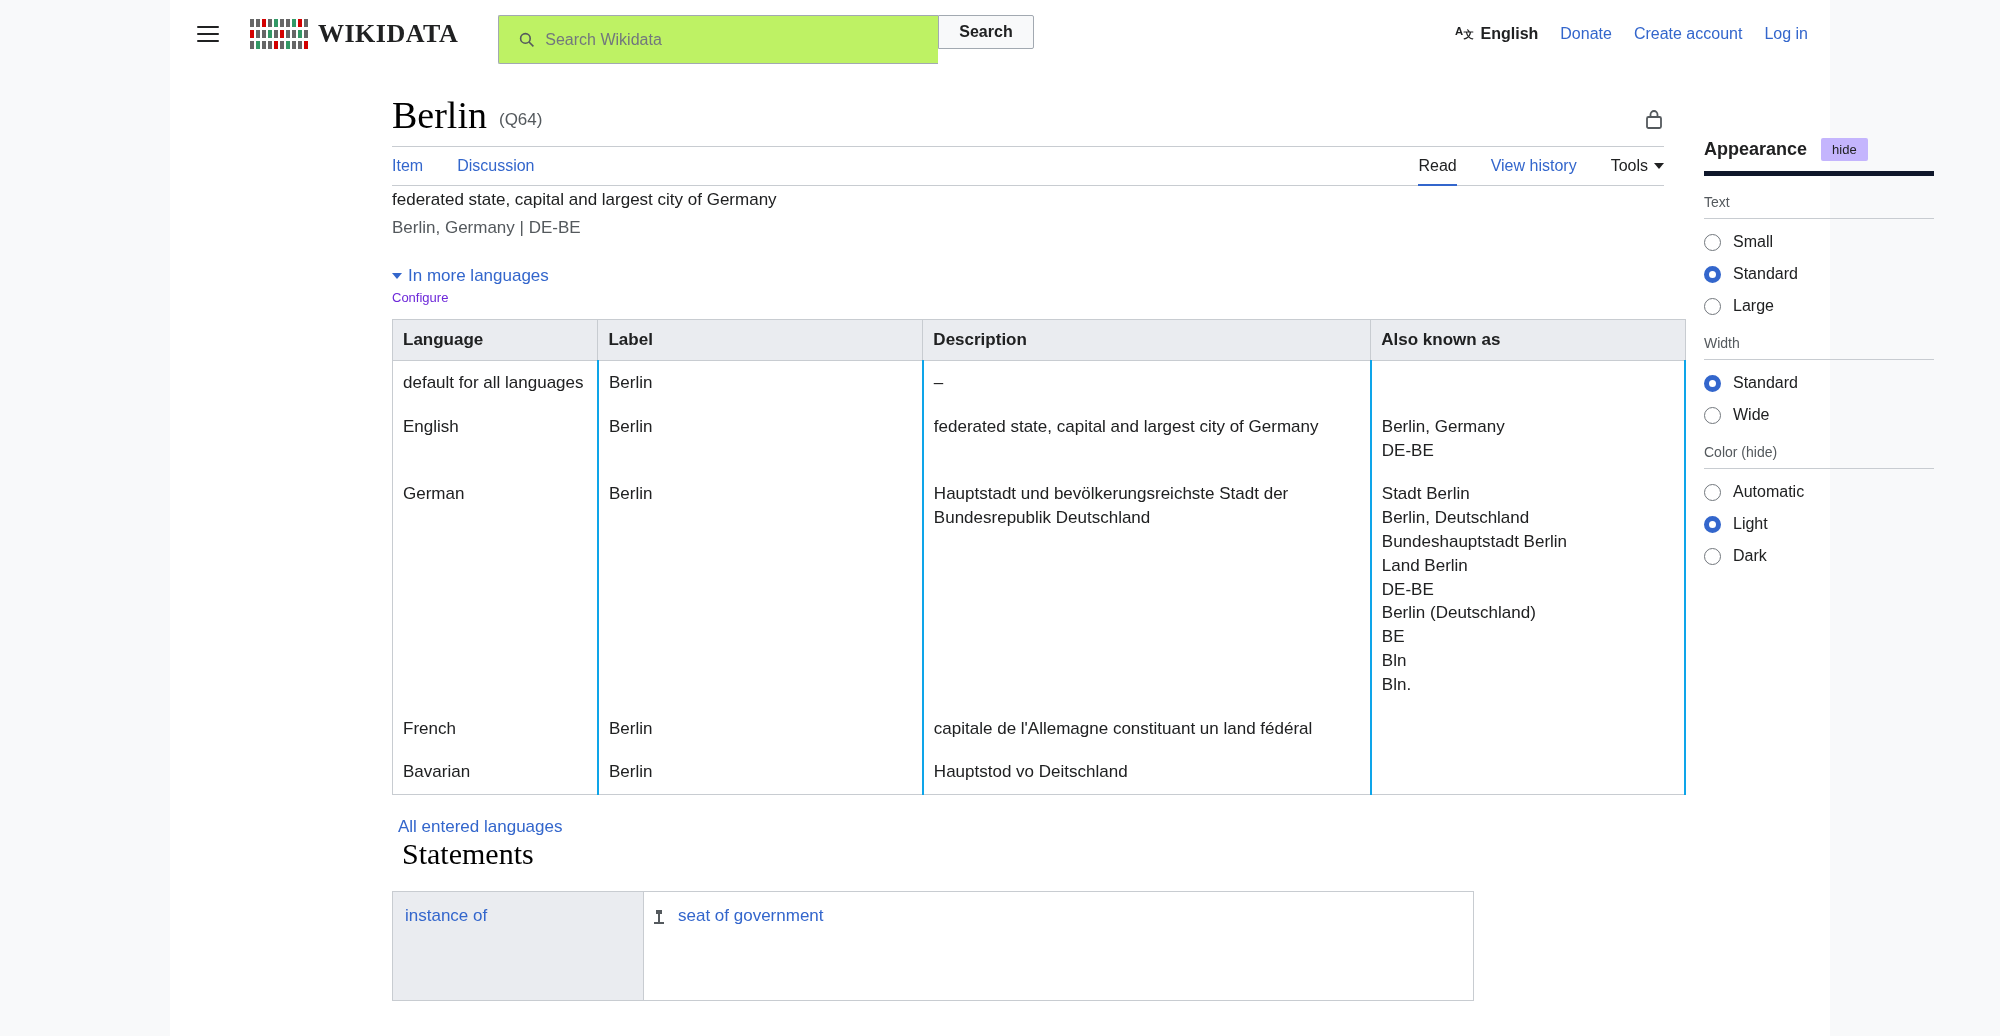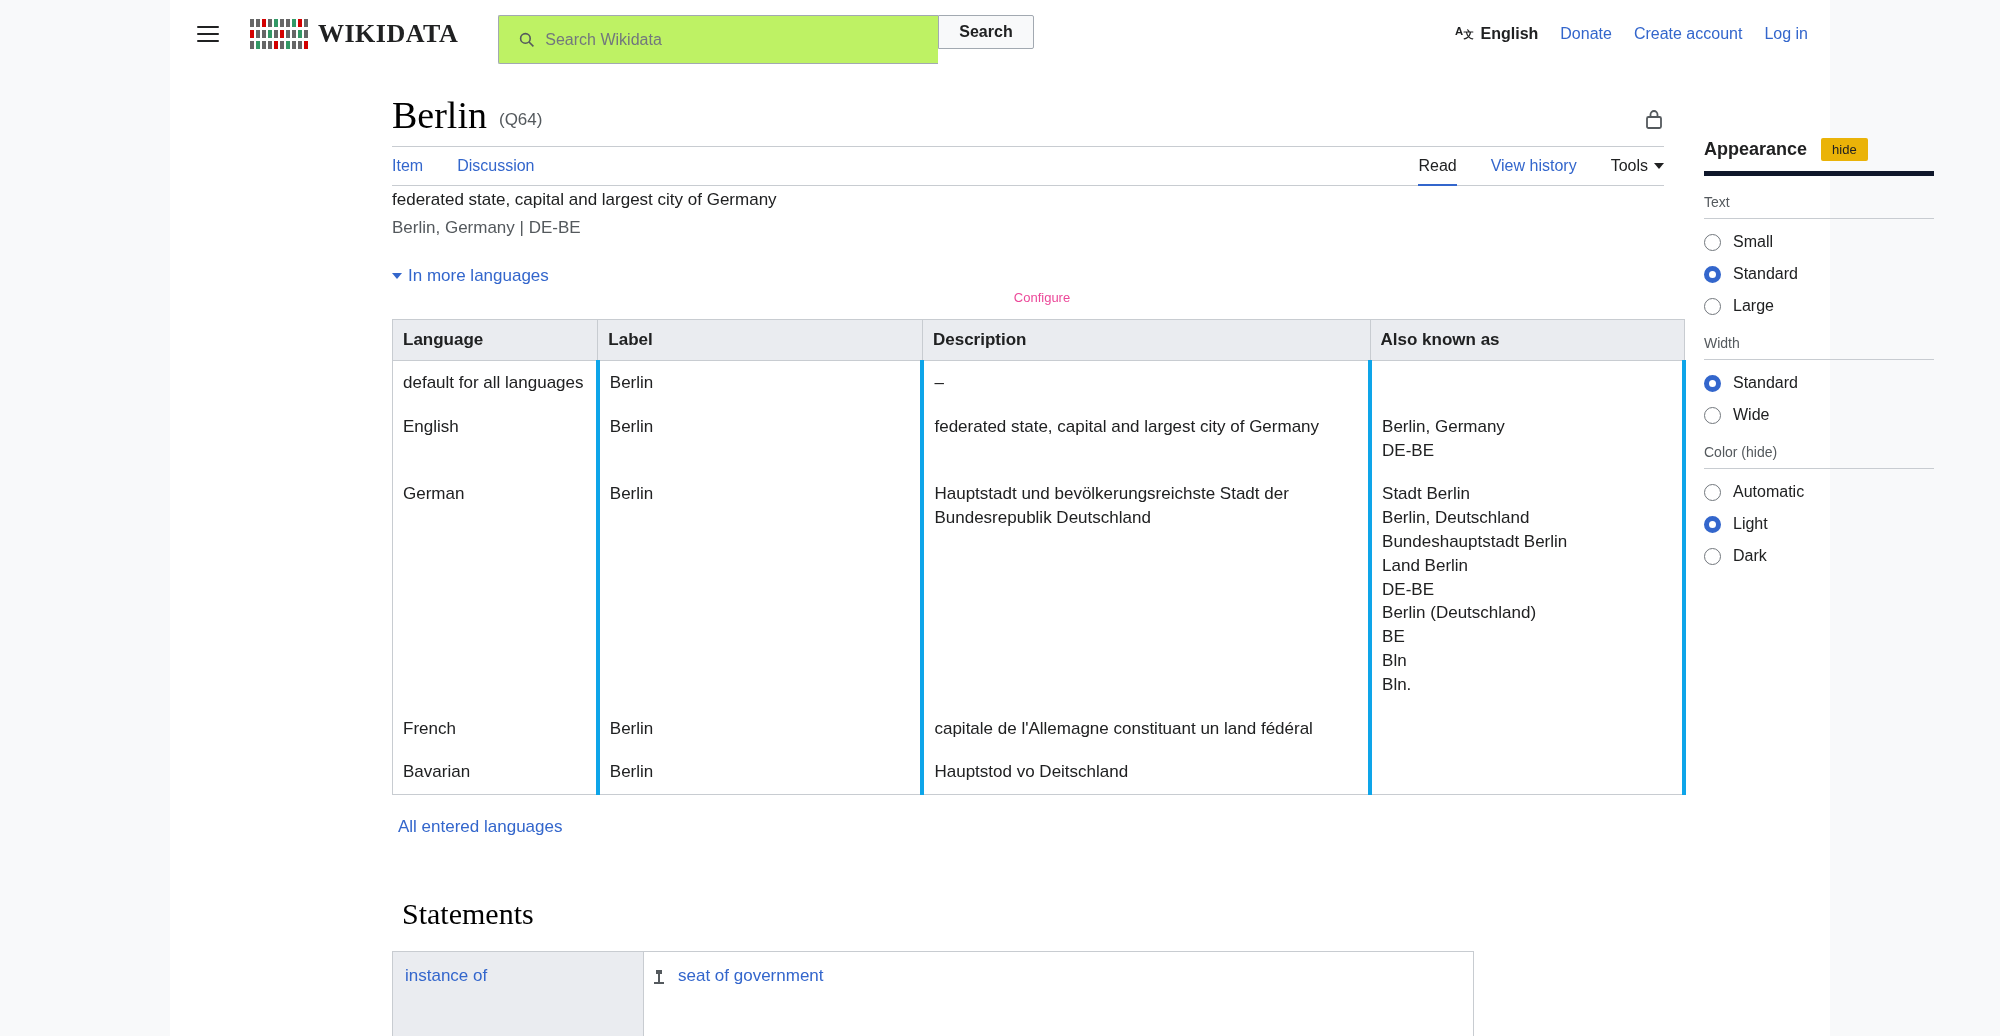--- a/index.html
+++ b/index.html
@@ -213,63 +213,61 @@
     font-size: 17px;
     cursor: pointer;
     display: flex;
     align-items: center;
     gap: 6px;
   }
   .caret-down { width: 0; height: 0; border-left: 5px solid transparent; border-right: 5px solid transparent; border-top: 6px solid #3366cc; }
   .configure-link {
     margin-top: 4px;
     font-size: 13px;
-    color: #ec4899;
-    cursor: pointer;
-    text-align: center;
+    color: #6d28d9;
+    cursor: pointer;
   }
 
   table.langtable {
     margin-top: 14px;
     width: 1294px;
     border-collapse: collapse;
     border: 1px solid #c8ccd1;
     font-size: 17px;
   }
   table.langtable th {
     background: #eaecf0;
     text-align: left;
     font-weight: bold;
     padding: 10px 10px;
     border: 1px solid #c8ccd1;
     font-size: 17px;
   }
   table.langtable td {
     padding: 10px 10px;
     border-left: 1px solid #c8ccd1;
-    border-right: 4px solid #0ea5e9;
+    border-right: 2px solid #0ea5e9;
     vertical-align: top;
     line-height: 1.4;
   }
   table.langtable col.c1 { width: 172px; }
   table.langtable col.c2 { width: 272px; }
   table.langtable col.c3 { width: 375px; }
   table.langtable col.c4 { width: 263px; }
   .cell-multiline div { white-space: nowrap; }
 
   .all-langs {
     margin-top: 22px;
     margin-left: 6px;
     color: #3366cc;
     font-size: 17px;
     cursor: pointer;
   }
 
   .statements-h {
-    margin-top: 60px;
     margin-left: 10px;
     font-family: "Liberation Serif", serif;
     font-size: 30px;
     font-weight: normal;
     color: #000;
   }
   .stmt-box {
     margin-top: 20px;
     width: 1082px;
     border: 1px solid #c8ccd1;
@@ -303,21 +301,21 @@
     display: flex;
     align-items: center;
     gap: 14px;
     padding-bottom: 10px;
     border-bottom: 5px solid #0f172a;
     margin-bottom: 18px;
   }
   .app-title { font-size: 18px; font-weight: bold; color: #202122; }
   .hide-btn {
     font-size: 13px;
-    background: #eab308;
+    background: #c4b5fd;
     border: 1px solid transparent;
     border-radius: 2px;
     padding: 3px 10px;
     color: #202122;
     cursor: pointer;
     font-family: "Liberation Sans", sans-serif;
   }
   .app-group { margin-bottom: 20px; }
   .app-group-title {
     font-size: 14px;

